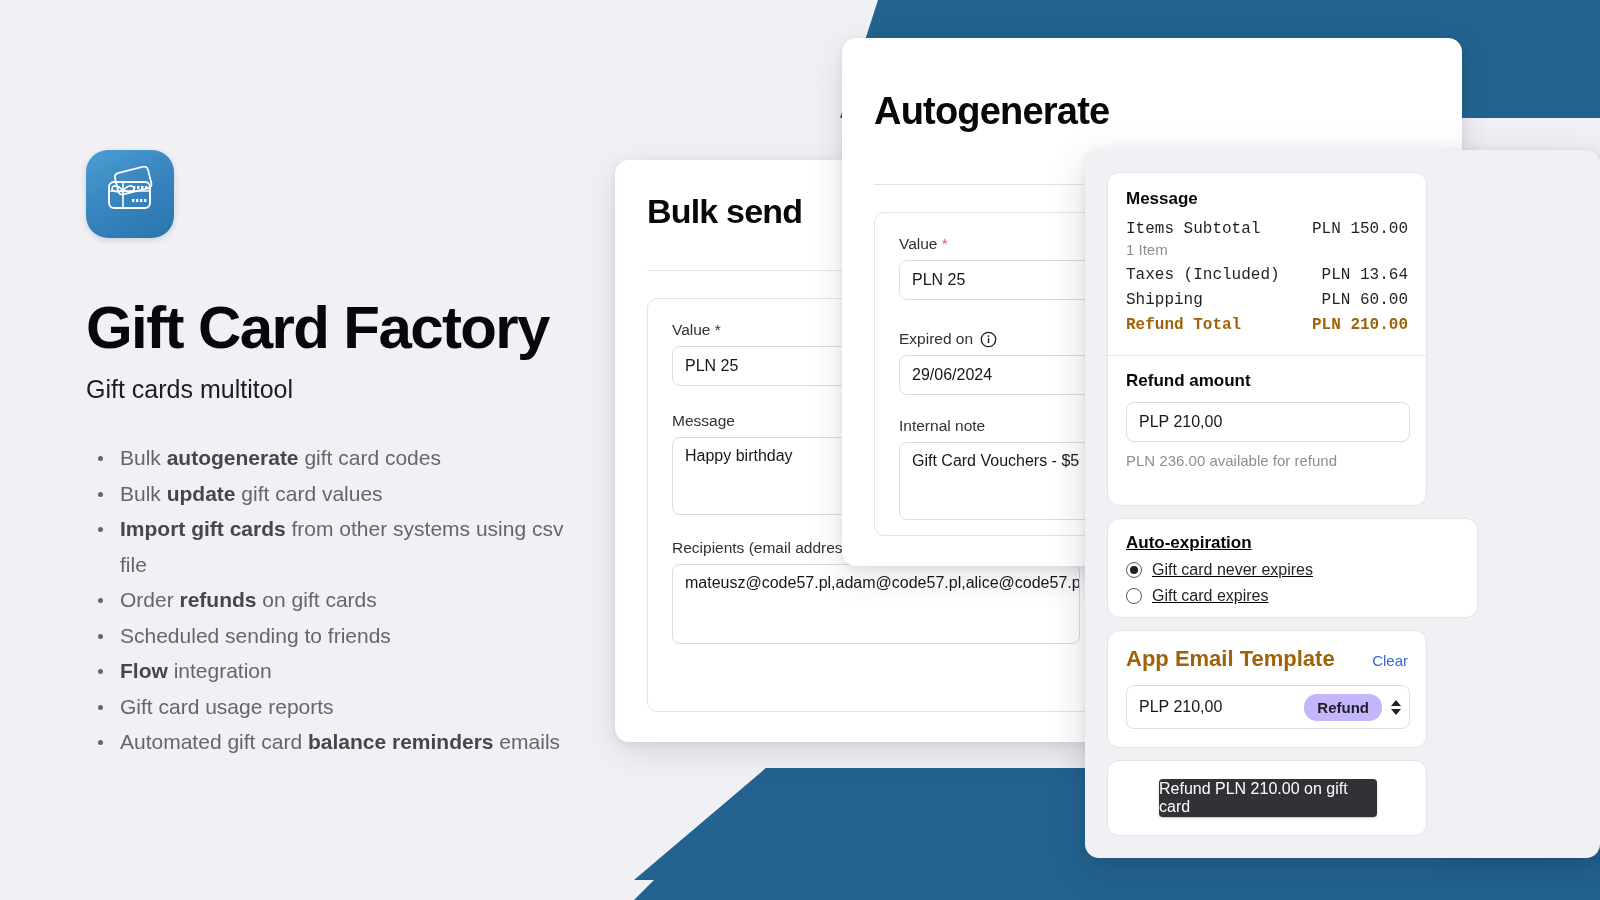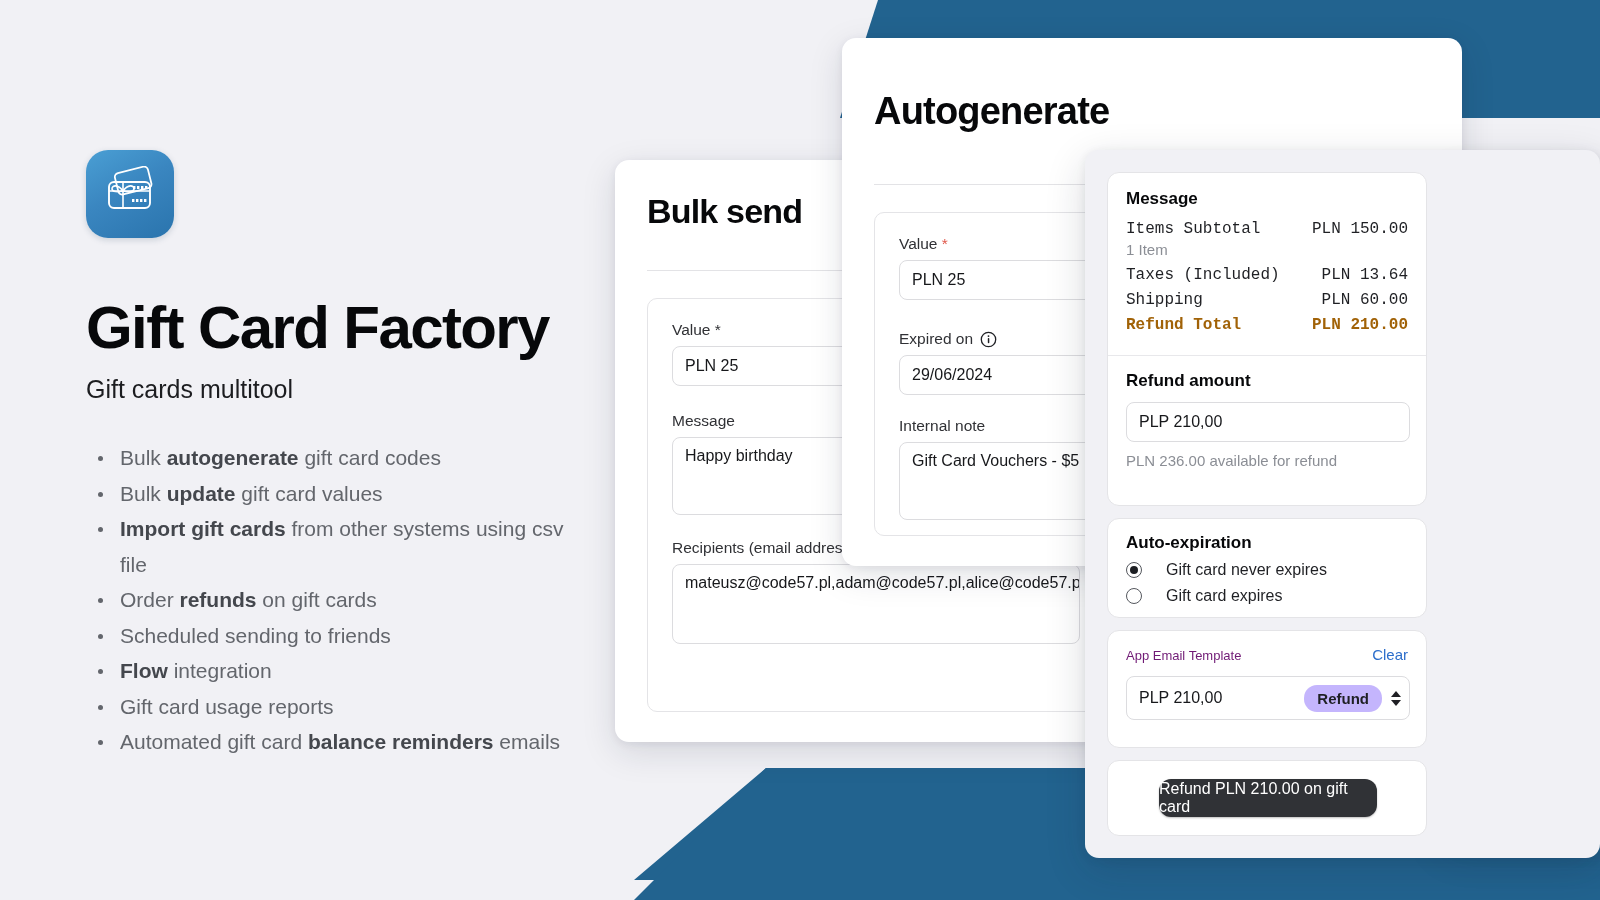--- a/index.html
+++ b/index.html
@@ -96,33 +96,33 @@
     position:absolute; background:#fff; border:1px solid #e4e4e7;
     border-radius:12px; box-sizing:border-box;
   }
   .sum-row {
     display:flex; justify-content:space-between; align-items:baseline;
     font-size:16px; color:#1f2024; margin-bottom:7px;font-family:Liberation Mono, monospace;
   }
   .sum-row.bold { font-weight:700; color:#a16207; }
   .sub-note { font-size:15px; color:#8b8e95; margin:-4px 0 8px 0; }
 
-  .radio-row { display:flex; align-items:center; gap:24px; margin-top:8px; }
+  .radio-row { display:flex; align-items:center; gap:10px; margin-top:8px; }
   .radio {
     width:16px; height:16px; border-radius:50%; border:1.6px solid #55585e;
     box-sizing:border-box; display:flex; align-items:center; justify-content:center;
     flex:none;
   }
   .radio.on::after {
     content:""; width:8px; height:8px; border-radius:50%; background:#1d1f23;
   }
   .radio-label { font-size:16px; color:#1f2024; }
 
   .dark-btn {
-    background:#303236; color:#fff; border-radius:12px; font-size:16px;
+    background:#303236; color:#fff; border-radius:4px; font-size:16px;
     display:flex; align-items:center; justify-content:center;
     box-shadow:0 1px 2px rgba(0,0,0,.25);
   }
   .link { color:#2c6ecb; font-size:15px; }
 
   .stepper { display:flex; flex-direction:column; gap:3px; align-items:center; }
   .stepper i {
     width:0; height:0; border-left:5px solid transparent;
     border-right:5px solid transparent; display:block;
   }
@@ -276,40 +276,40 @@
         </div>
     </div>
     <div class="hr" style="background:#e8e8eb;"></div>
     <div style="padding:15px 18px 0 18px;">
       <div style="font-size:17px;font-weight:700;color:#07080a;margin-bottom:11px;">Refund amount</div>
       <div class="input" style="height:40px;width:284px;">PLP 210,00</div>
       <div style="font-size:15px;color:#8b8e95;margin-top:10px;">PLN 236.00 available for refund</div>
     </div>
   </div>
 
-  <div class="panel-card" style="left:22px; top:368px; width:320px; height:100px;">
+  <div class="panel-card" style="left:22px; top:368px; width:371px; height:100px;text-decoration:underline;">
     <div style="padding:14px 18px;">
       <div style="font-size:17px;font-weight:700;color:#07080a;">Auto-expiration</div>
       <div id="expiration-options">
           <div class="radio-row">
             <span class="radio on"></span>
             <span class="radio-label">Gift card never expires</span>
           </div>
           <div class="radio-row">
             <span class="radio"></span>
             <span class="radio-label">Gift card expires</span>
           </div>
         </div>
     </div>
   </div>
 
   <div class="panel-card" style="left:22px; top:480px; width:320px; height:118px;">
     <div style="padding:15px 18px;">
       <div style="display:flex;justify-content:space-between;align-items:baseline;">
-        <div style="font-size:13px;font-weight:400;color:#701a75;">App Email Template</div>
+        <div style="font-size:22px;font-weight:700;color:#a16207;">App Email Template</div>
         <div class="link">Clear</div>
       </div>
       <div class="input" style="height:44px;width:284px;margin-top:13px;justify-content:space-between;padding-right:8px;">
         <span>PLP 210,00</span>
         <span style="display:flex;align-items:center;gap:9px;">
           <span class="pill">Refund</span>
           <span class="stepper">
             <i class="up"></i>
               <i class="dn"></i>
           </span>

